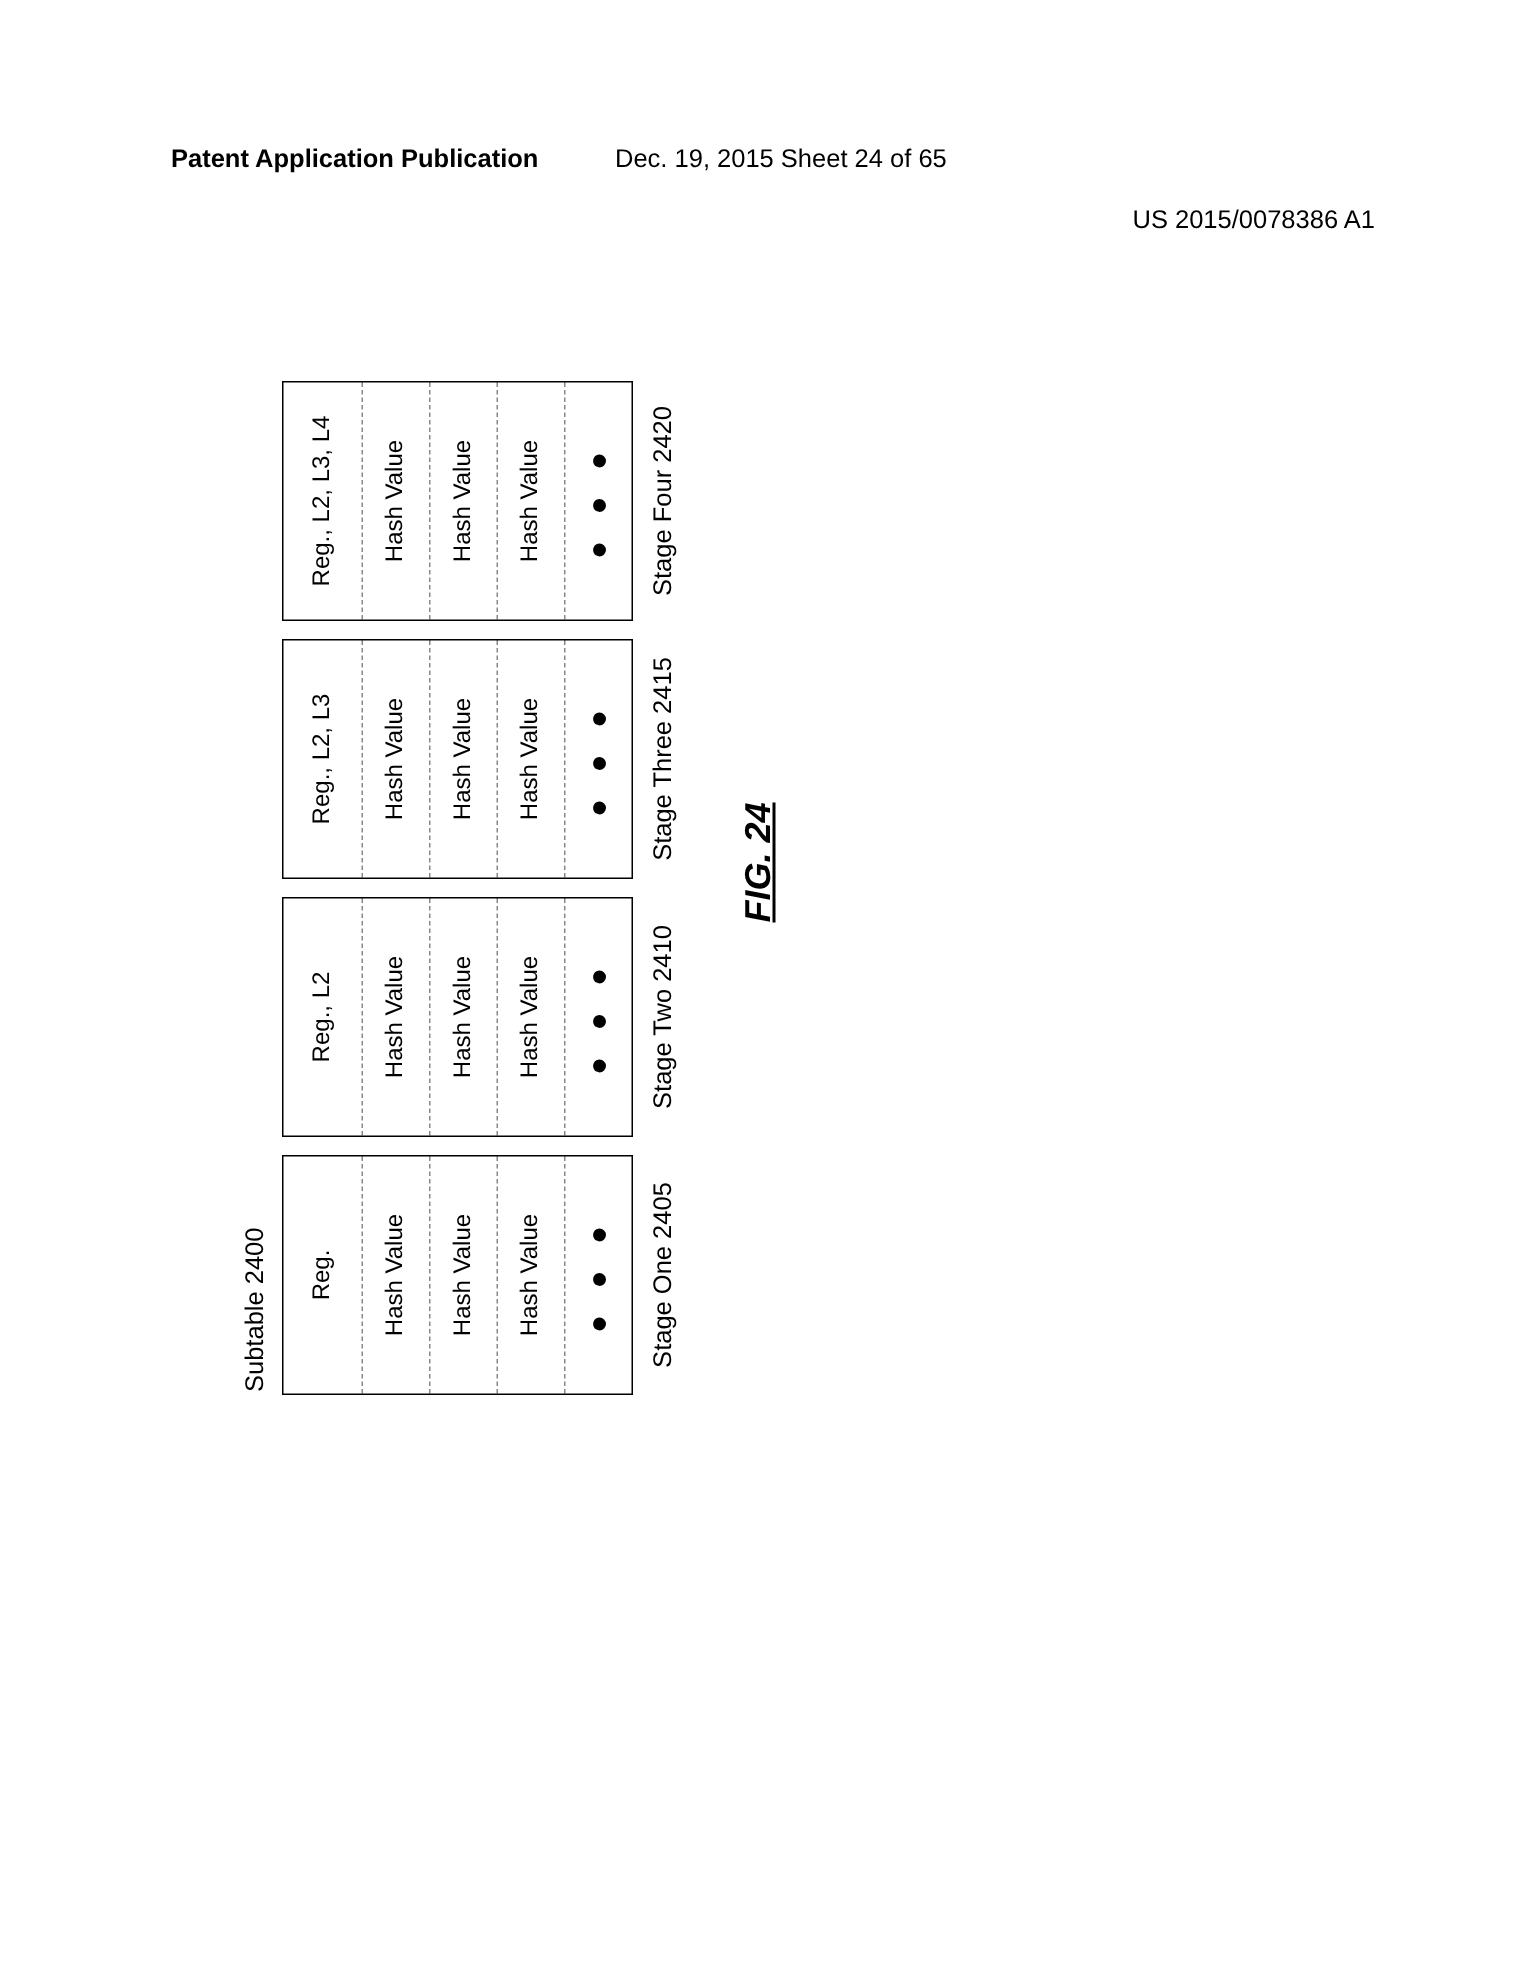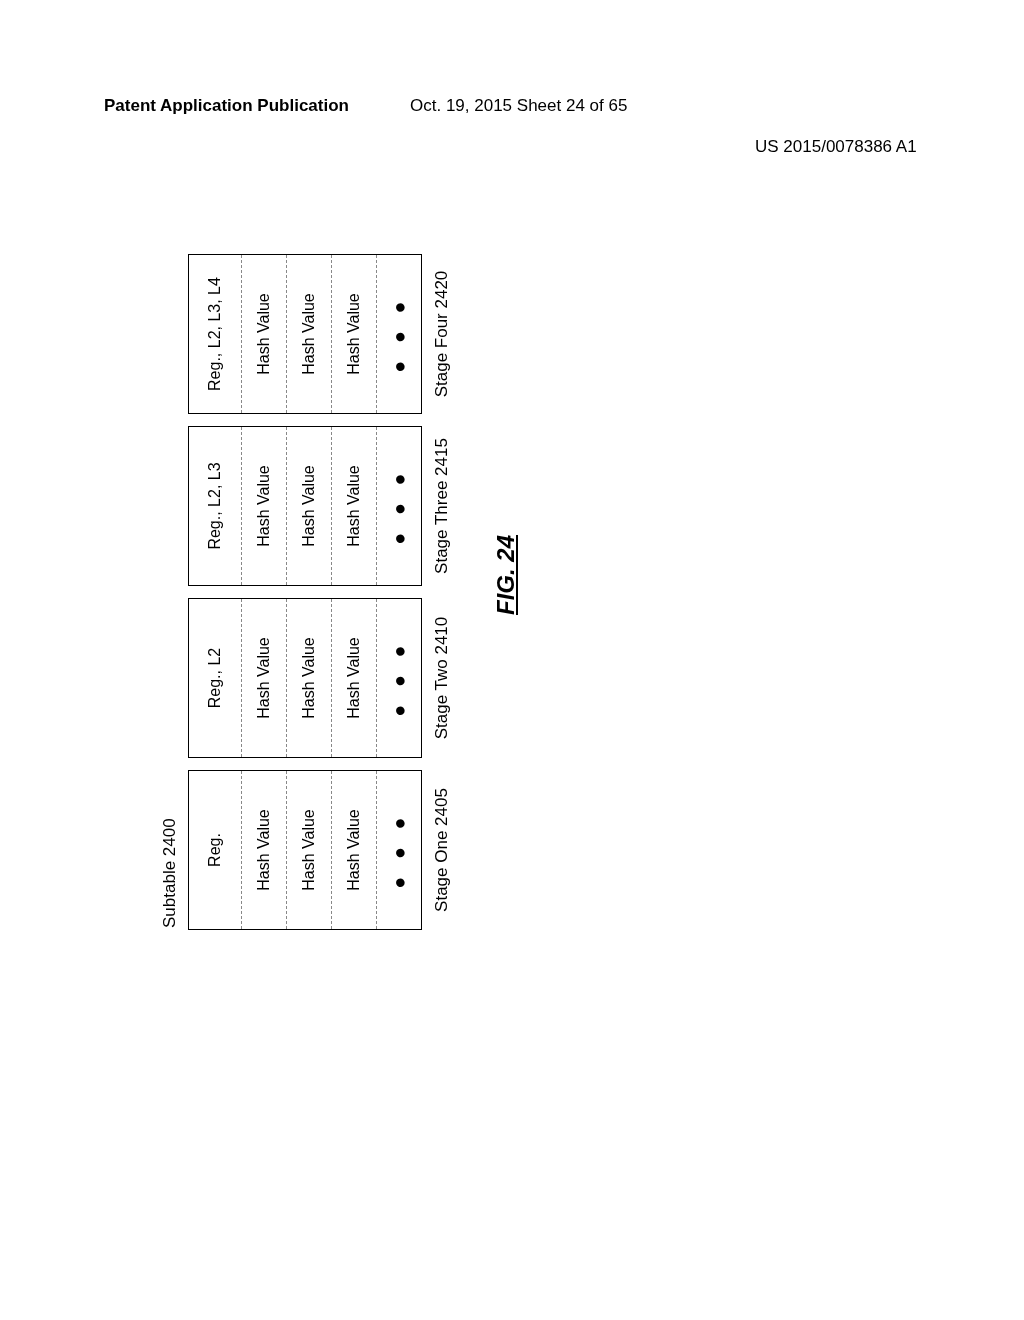--- a/index.html
+++ b/index.html
@@ -16,21 +16,21 @@
     position: absolute;
     top: 96px;
     left: 0;
     width: 1024px;
     height: 30px;
   }
   .header-left, .header-center, .header-right {
     position: absolute;
     font-size: 17px;
   }
-  .header-left { left: 104px; font-weight: bold; }
+  .header-left { left: 114px; font-weight: bold; }
   .header-center { left: 410px; }
   .header-right { left: 755px; margin-top: 41px; }
 
   .figure-area {
     position: absolute;
     top: 215px;
     left: 165px;
     width: 710px;
     height: 720px;
     transform: rotate(-90deg);
@@ -93,21 +93,21 @@
     font-style: italic;
     margin-top: 40px;
     text-decoration: underline;
   }
 </style>
 </head>
 <body>
 
 <div class="header">
   <div class="header-left">Patent Application Publication</div>
-  <div class="header-center">Oct. 19, 2015  Sheet 24 of 65</div>
+  <div class="header-center">Dec. 19, 2015  Sheet 24 of 65</div>
   <div class="header-right">US 2015/0078386 A1</div>
 </div>
 
 <div class="figure-area">
   <div class="subtable-label">Subtable 2400</div>
 
   <div class="tables-row">
 
     <div class="stage-col">
       <table class="stage">

